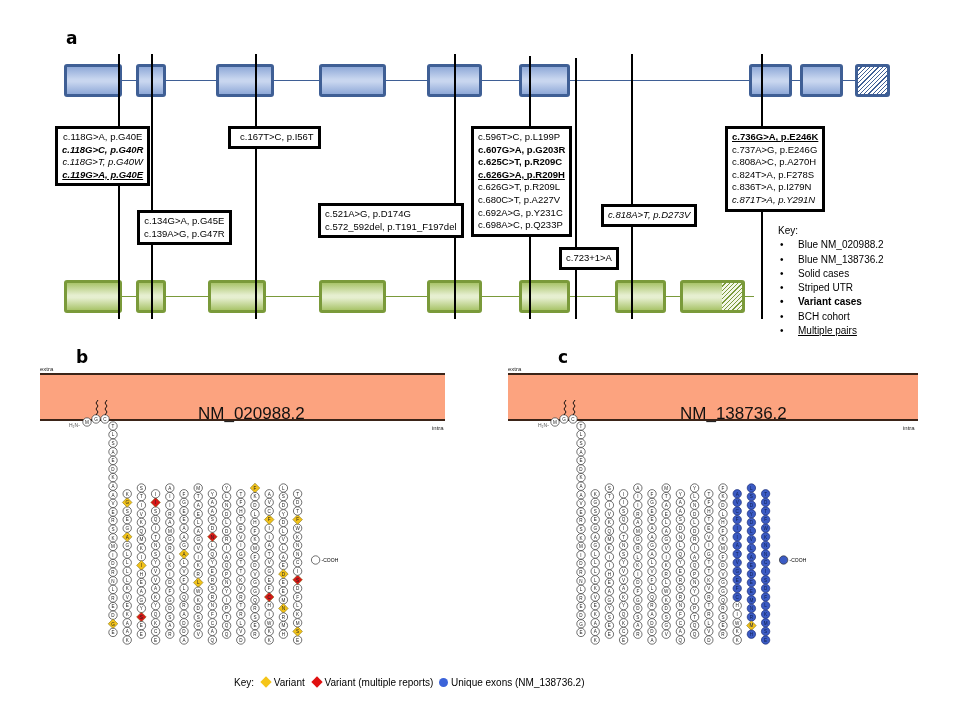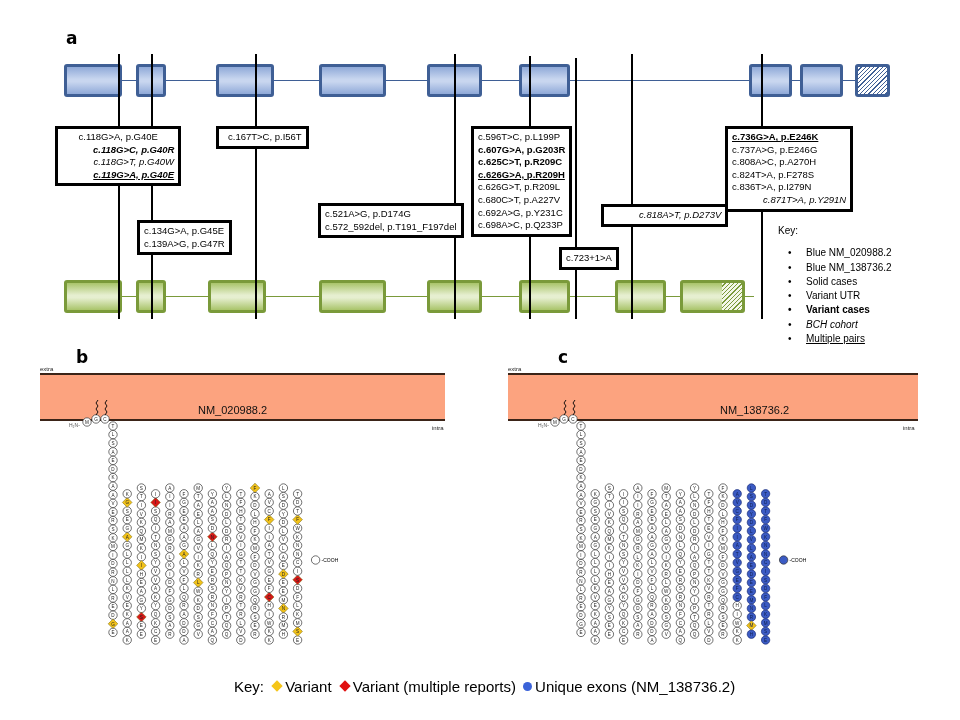--- a/index.html
+++ b/index.html
@@ -11,31 +11,31 @@
   .exon.green { border:3px solid #7a9a3a; background:linear-gradient(to bottom,#a9c46a 0%,#e6efd0 45%,#e6efd0 55%,#a9c46a 100%); }
   .exon.utr-blue { background:repeating-linear-gradient(135deg,#ffffff 0 2px,#3f5f95 2px 3px); }
   .utr-green { position:absolute; background:repeating-linear-gradient(135deg,#f4f7e8 0 2px,#7a9a3a 2px 3px); }
   .intron { position:absolute; height:1px; }
   .intron.blue { background:#3f5f95; }
   .intron.green { background:#7a9a3a; }
   .vline { position:absolute; width:2px; background:#000; }
   .vbox { position:absolute; background:#fff; border:3px solid #000; box-sizing:border-box; padding:2px 4px; font-size:9.5px; line-height:12.6px; color:#000; white-space:nowrap; font-family:"Liberation Sans", sans-serif; }
   .vbox .l { display:block; }
   .vbox .bold { font-weight:bold; }
-  .vbox .italic { font-style:italic;margin-left:31px; }
+  .vbox .italic { font-style:italic; }
   .vbox .underline { text-decoration:underline; }
   .key-a { position:absolute; left:778px; top:224px; font-size:10px; line-height:14.3px; color:#000; }
-  .key-a ul { list-style:none; margin:8px; padding:0; }
+  .key-a ul { list-style:none; margin:0; padding:0; }
   .key-a li { position:relative; padding-left:20px; }
   .key-a li::before { content:"•"; position:absolute; left:2px; }
   .membrane { position:absolute; background:#fca37f; border-top:2px solid #3b2418; border-bottom:2px solid #3b2418; }
   .memtext { position:absolute; font-size:11px; color:#222; }
   .tiny { position:absolute; font-size:5px; color:#555; }
-  .mem-name { position:absolute; font-size:11px; color:#111; }
-  .bottom-key { position:absolute; left:234px; top:676px; font-size:15px; color:#000; white-space:nowrap; }
+  .mem-name { position:absolute; font-size:17px; color:#111; }
+  .bottom-key { position:absolute; left:234px; top:676px; font-size:10px; color:#000; white-space:nowrap; }
   .bottom-key span { vertical-align:middle; }
   .diam { width:8px; height:8px; transform:rotate(45deg); display:inline-block; margin:0 4px 0 5px; vertical-align:middle; }
   .dot { width:9px; height:9px; border-radius:50%; display:inline-block; margin:0 3px 0 3px; vertical-align:middle; }
   svg.snake { position:absolute; }
 </style>
 </head>
 <body>
 
 <div class="abs panel-label" style="left:66px;top:28px;">a</div>
 <div class="abs panel-label" style="left:76px;top:347px;">b</div>
@@ -78,25 +78,25 @@
   <div class="vline" style="left:575px;top:58px;height:261px;"></div>
   <div class="vline" style="left:631px;top:54px;height:265px;"></div>
   <div class="vline" style="left:761px;top:54px;height:265px;"></div>
 
   <div class="vbox" id="box1" style="left:55px;top:126px;text-align:center;">
       <span class="l normal">c.118G&gt;A, p.G40E</span>
       <span class="l bold italic">c.118G&gt;C, p.G40R</span>
       <span class="l italic">c.118G&gt;T, p.G40W</span>
       <span class="l bold italic underline">c.119G&gt;A, p.G40E</span>
     </div>
-  <div class="vbox" id="box2" style="left:137px;top:220px;">
+  <div class="vbox" id="box2" style="left:137px;top:210px;text-align:center;">
       <span class="l normal">c.134G&gt;A, p.G45E</span>
       <span class="l normal">c.139A&gt;G, p.G47R</span>
     </div>
-  <div class="vbox" id="box3" style="left:216px;top:126px;padding-left:9px;">
+  <div class="vbox" id="box3" style="left:228px;top:126px;padding-left:9px;">
       <span class="l normal">c.167T&gt;C, p.I56T</span>
     </div>
   <div class="vbox" id="box4" style="left:318px;top:203px;">
       <span class="l normal">c.521A&gt;G, p.D174G</span>
       <span class="l normal">c.572_592del, p.T191_F197del</span>
     </div>
   <div class="vbox" id="box5" style="left:471px;top:126px;">
       <span class="l normal">c.596T&gt;C, p.L199P</span>
       <span class="l bold">c.607G&gt;A, p.G203R</span>
       <span class="l bold">c.625C&gt;T, p.R209C</span>
@@ -120,23 +120,23 @@
       <span class="l normal">c.836T&gt;A, p.I279N</span>
       <span class="l italic">c.871T&gt;A, p.Y291N</span>
     </div>
 
   <div class="key-a">
     <div>Key:</div>
     <ul id="keylist">
         <li>Blue NM_020988.2</li>
         <li>Blue NM_138736.2</li>
         <li>Solid cases</li>
-        <li>Variant UTR</li>
+        <li>Striped UTR</li>
         <li style="font-weight: bold;">Variant cases</li>
-        <li style="font-style: italic;">BCH cohort</li>
+        <li style="">BCH cohort</li>
         <li style="text-decoration: underline;">Multiple pairs</li>
       </ul>
   </div>
 </div>
 
 <div>
   <div class="memtext" style="left:40px;top:366px;font-size:6px;">extra</div>
   <div class="membrane" style="left:40px;top:373px;width:405px;height:44px;"></div>
   <div class="mem-name" style="left:198px;top:404px;">NM_020988.2</div>
   <div class="memtext" style="left:432px;top:425px;font-size:6px;">intra</div>
@@ -1193,21 +1193,21 @@
       <path d="M96 415 l2 -3 l-2 -3 l2 -3 l-2 -3 l2 -3" stroke="#000" fill="none" stroke-width="0.9"></path>
       <path d="M105 415 l2 -3 l-2 -3 l2 -3 l-2 -3 l2 -3" stroke="#000" fill="none" stroke-width="0.9"></path>
       <text x="321.6" y="562" font-size="5" font-family="Liberation Sans, sans-serif">-COOH</text>
       <circle cx="315.6" cy="560" r="4.2" fill="#fff" stroke="#333" stroke-width="0.7"></circle>
     </svg>
 </div>
 
 <div>
   <div class="memtext" style="left:508px;top:366px;font-size:6px;">extra</div>
   <div class="membrane" style="left:508px;top:373px;width:410px;height:44px;"></div>
-  <div class="mem-name" style="left:680px;top:404px;margin-left:40px;">NM_138736.2</div>
+  <div class="mem-name" style="left:680px;top:404px;">NM_138736.2</div>
   <div class="memtext" style="left:903px;top:425px;font-size:6px;">intra</div>
   <div class="tiny" style="left:538px;top:422px;">H₂N-</div>
   <svg class="snake" id="snakeC" style="left:0;top:0;" width="960" height="670">
       <g>
         <circle cx="555" cy="422" r="4.2" fill="#ffffff" stroke="#333" stroke-width="0.7"></circle>
         <text x="555" y="423.8" font-size="4.6" text-anchor="middle" font-family="Liberation Sans, sans-serif" fill="#222">M</text>
       </g>
       <g>
         <circle cx="564" cy="419" r="4.2" fill="#ffffff" stroke="#333" stroke-width="0.7"></circle>
         <text x="564" y="420.8" font-size="4.6" text-anchor="middle" font-family="Liberation Sans, sans-serif" fill="#222">G</text>

